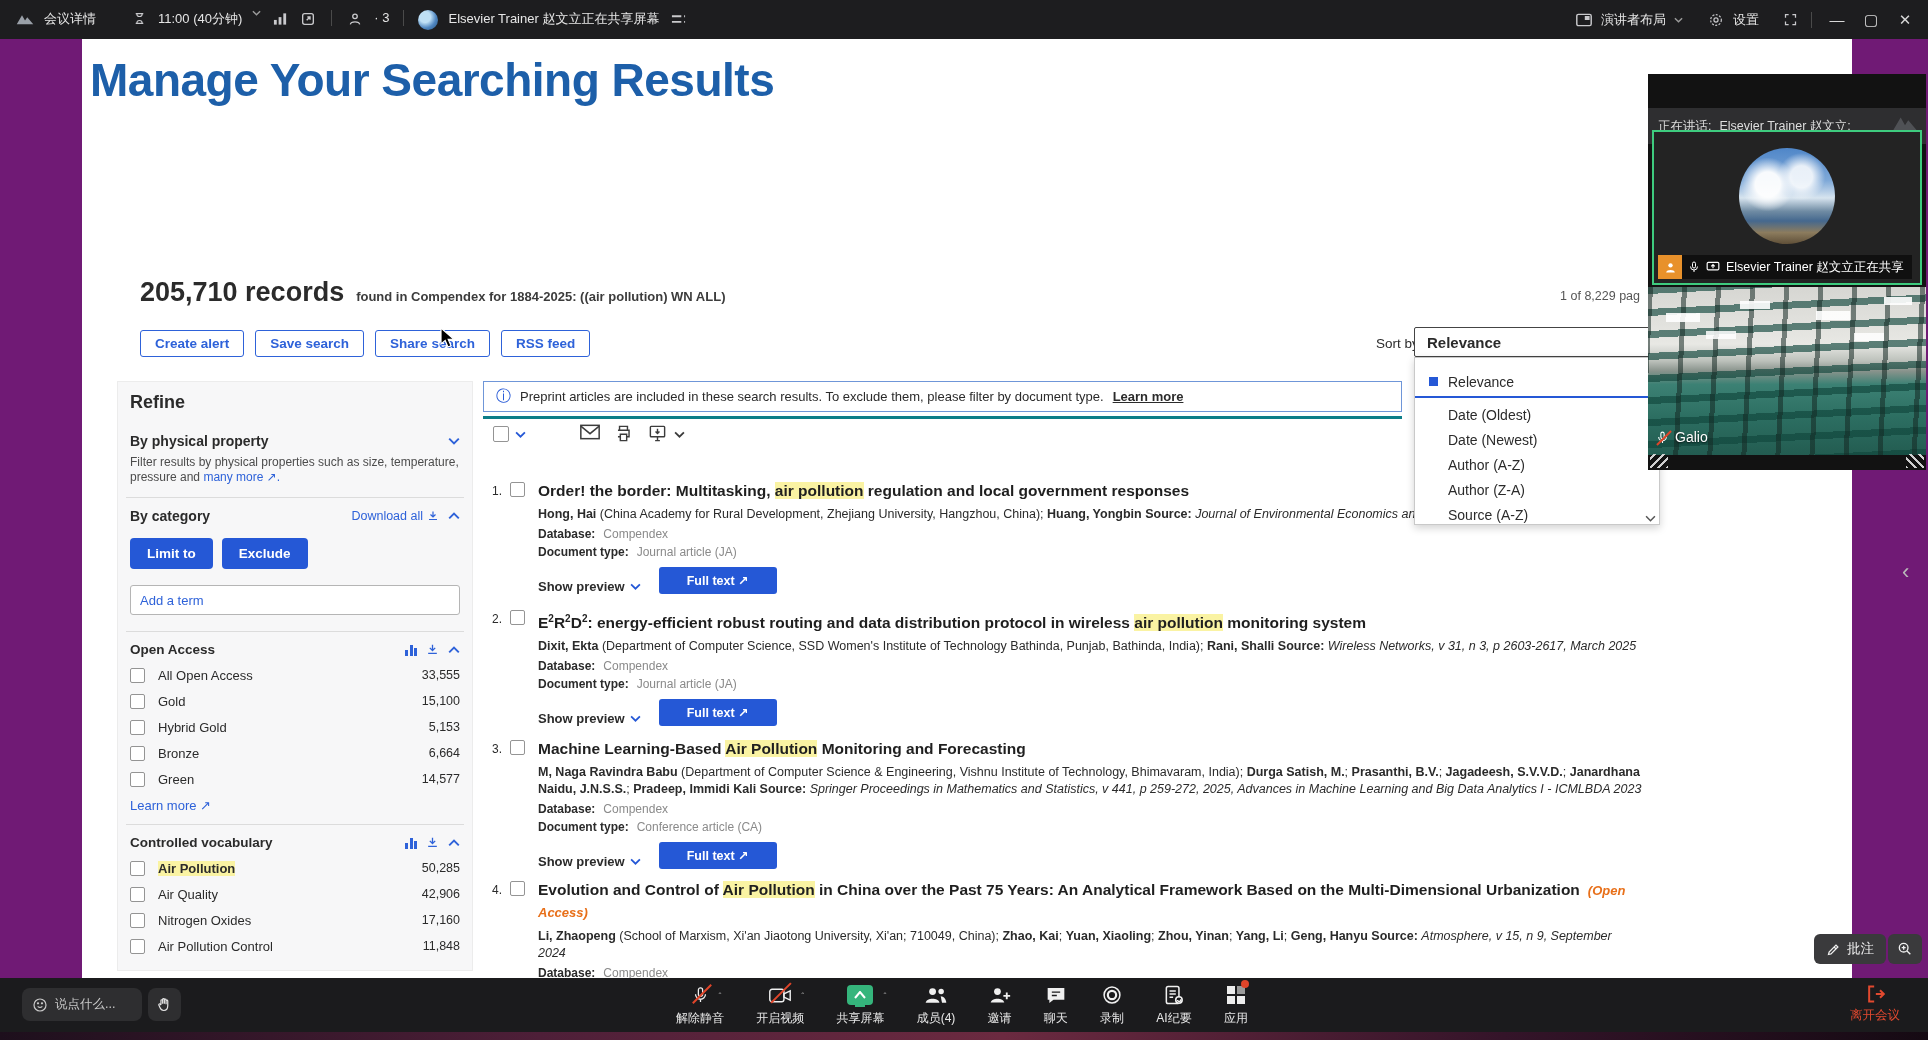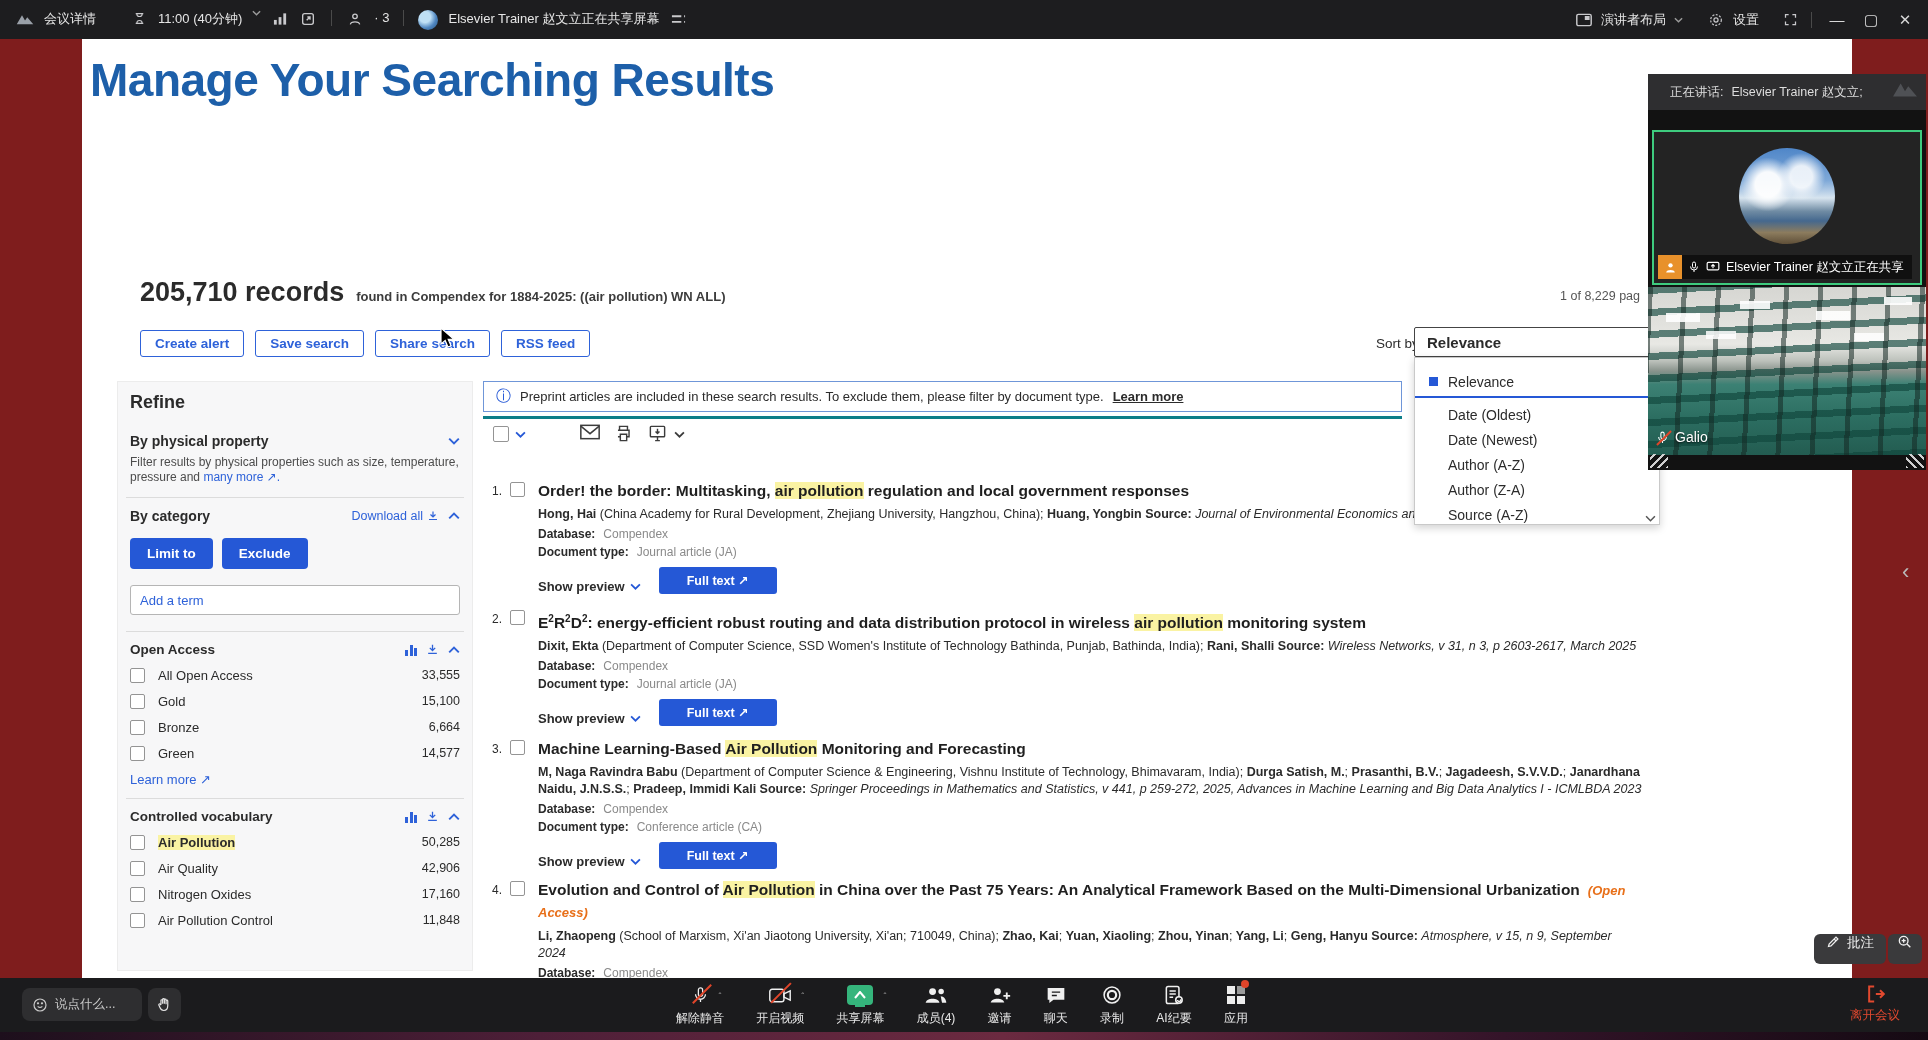--- a/index.html
+++ b/index.html
@@ -14,21 +14,21 @@
   .topbar .left { margin-left:16px; gap:10px; }
   .topbar .right { position:absolute; right:10px; display:flex; align-items:center; gap:8px; }
   .tb-ic { display:inline-flex; width:18px; height:18px; align-items:center; justify-content:center; color:#c9c9cc; }
   .tb-div { width:1px; height:16px; background:#4a4a4a; margin:0 4px; }
   .avatar { width:20px; height:20px; border-radius:50%;
     background:radial-gradient(circle at 35% 35%, #bfe0f5 0 30%, #4f86c0 60%, #27537f); }
   .winbtn { width:26px; text-align:center; font-size:15px; color:#d8d8d8; cursor:default; }
   .caret { color:#9b9b9b; }
 
   
-  .screen { position:absolute; left:0; top:39px; width:1928px; height:939px; background:#7f1d1d; }
+  .screen { position:absolute; left:0; top:39px; width:1928px; height:939px; background:#701a75; }
   .page { position:absolute; left:82px; top:0; width:1770px; height:939px; background:#fff; overflow:hidden; }
   .edge-chév { position:absolute; left:1902px; top:520px; color:#b9b9b9; font-size:22px; z-index:5;}
 
   .slide-title { position:absolute; left:8px; top:14px; font-size:46px; font-weight:600;
     color:#1d5fa9; letter-spacing:-0.5px; }
 
   .records-row { position:absolute; left:58px; top:238px; display:flex; align-items:baseline; }
   .records-count { font-size:27px; font-weight:bold; color:#2b2b2b; }
   .records-found { font-size:13px; color:#3c3c3c; margin-left:12px; font-weight:600; }
   .pagination { position:absolute; right:212px; top:250px; font-size:12.5px; color:#555; }
@@ -103,21 +103,21 @@
   .ractions { display:flex; align-items:flex-end; margin-top:8px; gap:18px; }
   .preview { font-size:13px; font-weight:bold; color:#2b2b2b; display:flex; align-items:center; gap:5px; }
   .fulltext { background:#2558d6; color:#fff; font-size:12.5px; font-weight:bold; border:none;
     border-radius:3px; padding:6px 28px; cursor:pointer; font-family:inherit; }
 
   .cursor { position:absolute; left:358px; top:288px; z-index:45; }
 
   
   .video-panel { position:absolute; left:1648px; top:74px; width:278px; height:396px; background:#121212; z-index:20; }
   .speak-banner { position:relative; height:36px; background:#2e2e30; color:#dedede; font-size:12.5px;
-    display:flex; align-items:center; padding-left:22px; gap:8px; }
+    display:flex; align-items:center; padding-left:10px; gap:8px;margin-top:34px; }
   .banner-logo { position:absolute; right:8px; top:6px; opacity:.35; color:#8d939c; }
   .tile1 { position:absolute; left:4px; top:56px; width:270px; height:155px; background:#232323;
     border:2px solid #3ecb7e; }
   .avatar-big { position:absolute; left:50%; top:16px; transform:translateX(-50%); width:96px; height:96px;
     border-radius:50%;
     background:
       radial-gradient(circle at 30% 38%, rgba(255,255,255,.95) 0 14%, rgba(255,255,255,0) 30%),
       radial-gradient(circle at 65% 30%, rgba(255,255,255,.85) 0 12%, rgba(255,255,255,0) 26%),
       linear-gradient(180deg,#4f86c8 0%,#7fa9d8 34%,#d7e4ef 52%,#6f8ba3 66%,#45688e 76%,#8c7c5e 88%,#5f4f38 100%); }
   .tile-label { position:absolute; left:4px; bottom:4px; height:24px; background:rgba(10,10,10,.72);
@@ -141,21 +141,21 @@
     display:flex; align-items:center; gap:6px; text-shadow:0 1px 2px rgba(0,0,0,.8); }
   .handle { position:absolute; width:18px; height:14px; bottom:2px;
     background:repeating-linear-gradient(45deg,#cfcfcf 0 2px,transparent 2px 6px); }
   .handle.l { left:2px; transform:scaleX(-1); }
   .handle.r { right:2px; }
   .slash { position:absolute; left:-2px; top:7px; width:20px; height:2px; background:#e0452a; transform:rotate(-45deg); }
 
   
   .annot { position:absolute; left:1814px; top:934px; display:flex; gap:2px; z-index:30; }
   .annot .pill { background:#3a3a3c; color:#f0f0f0; height:30px; border-radius:6px; display:flex;
-    gap:6px; padding:0 12px; font-size:13.5px; }
+    align-items:center; gap:6px; padding:0 12px; font-size:13.5px; }
   .annot .sq { width:34px; justify-content:center; padding:0; }
 
   
   .bottombar { position:absolute; left:0; top:978px; width:1928px; height:54px; background:#1b1b1d; z-index:40; }
   .chat-pill { position:absolute; left:22px; top:10px; width:120px; height:33px; background:#2e2e30;
     border-radius:8px; color:#c9c9c9; font-size:12.5px; display:flex; align-items:center; gap:7px; padding-left:10px; }
   .hand-btn { position:absolute; left:148px; top:10px; width:33px; height:33px; background:#2e2e30;
     border-radius:8px; color:#e4e4e4; display:flex; align-items:center; justify-content:center; }
   .bb-center { position:absolute; left:676px; top:5px; width:572px; display:flex; justify-content:space-between; }
   .bb-btn { display:flex; flex-direction:column; align-items:center; gap:3px; color:#e8e8e8;
@@ -385,20 +385,25 @@
               <span class="facet-label">All Open Access</span>
               <span class="facet-count">33,555</span>
             </div>
             <div class="facet-row">
               <span class="cb"></span>
               <span class="facet-label">Gold</span>
               <span class="facet-count">15,100</span>
             </div>
             <div class="facet-row">
               <span class="cb"></span>
+              <span class="facet-label">Hybrid Gold</span>
+              <span class="facet-count">5,153</span>
+            </div>
+            <div class="facet-row">
+              <span class="cb"></span>
               <span class="facet-label">Bronze</span>
               <span class="facet-count">6,664</span>
             </div>
             <div class="facet-row">
               <span class="cb"></span>
               <span class="facet-label">Green</span>
               <span class="facet-count">14,577</span>
             </div>
           </div>
         <span class="link13">Learn more ↗</span>

